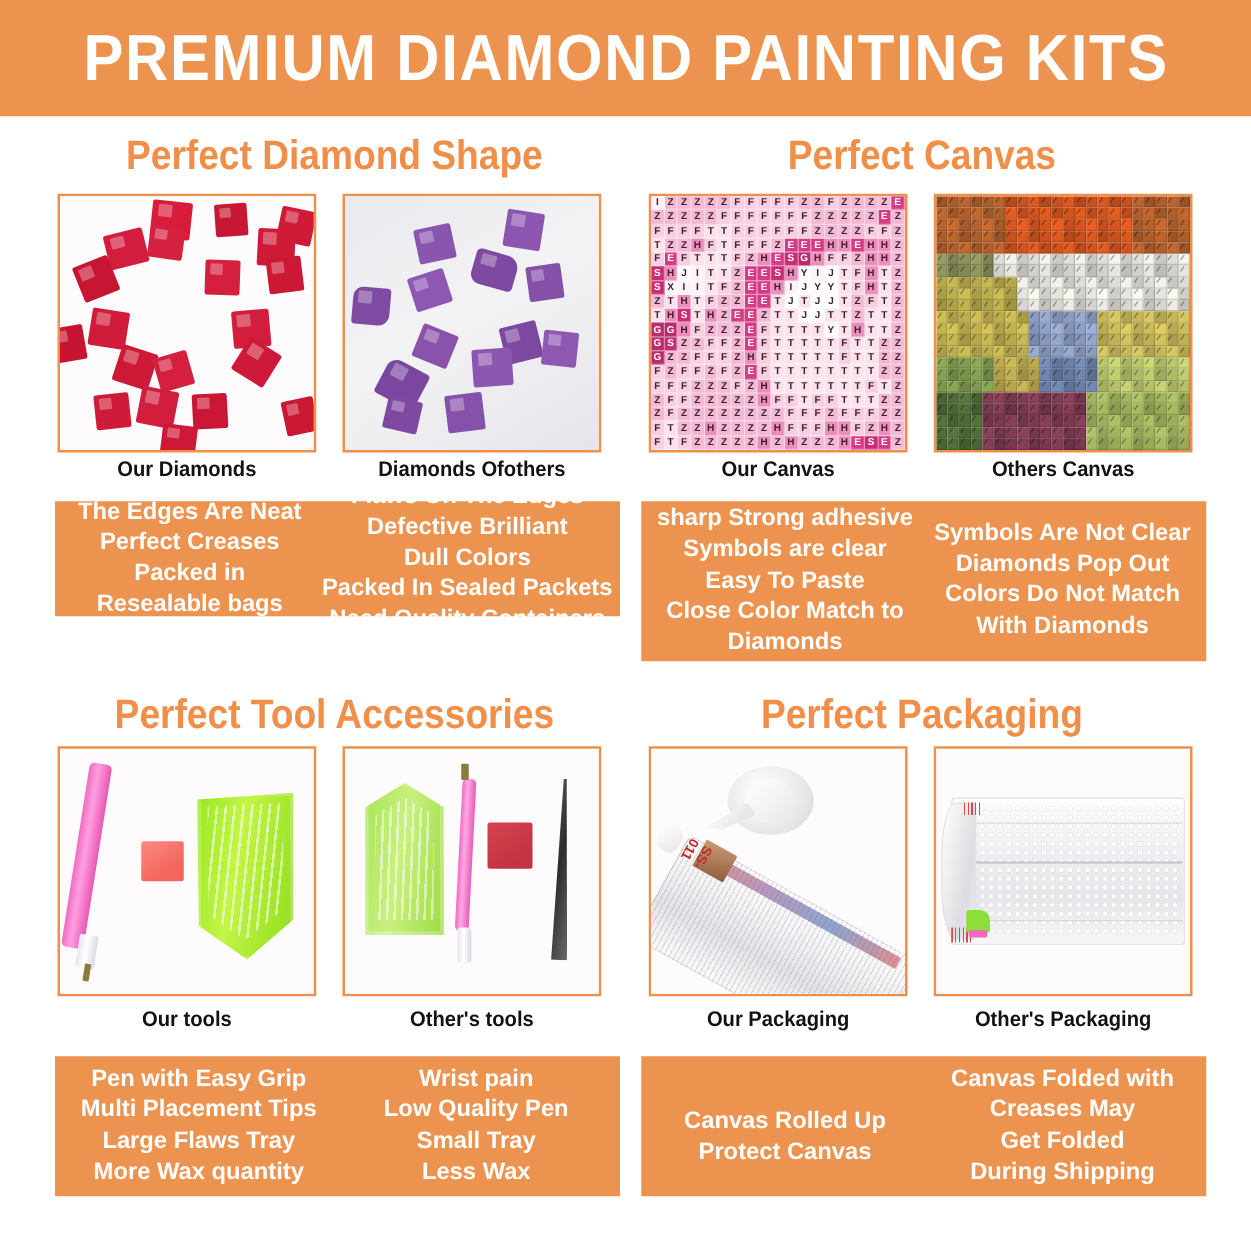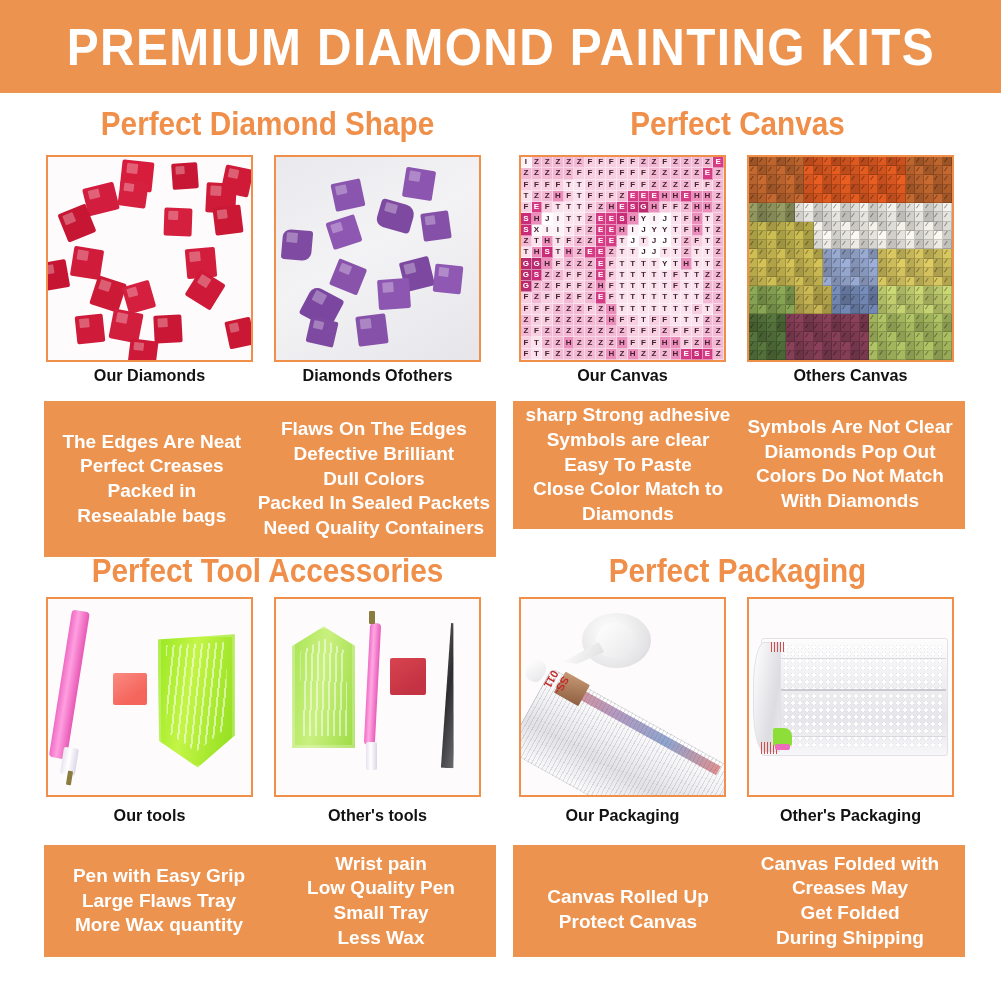--- a/index.html
+++ b/index.html
@@ -1032,21 +1032,21 @@
         <div class="blurcell" style="background: rgb(159, 178, 92); filter: brightness(1.0475);"></div>
         <div class="blurcell" style="background: rgb(159, 178, 92); filter: brightness(0.86);"></div>
         <div class="blurcell" style="background: rgb(159, 178, 92); filter: brightness(0.95375);"></div>
         <div class="blurcell" style="background: rgb(159, 178, 92); filter: brightness(1.0475);"></div>
         <div class="blurcell" style="background: rgb(159, 178, 92); filter: brightness(0.86);"></div>
         <div class="blurcell" style="background: rgb(159, 178, 92); filter: brightness(0.95375);"></div>
       </div>
   </div>
   <div class="caption" style="left:747px; top:366px; width:207px;">Others Canvas</div>
 
-  <div class="obox" style="left:44px; top:401px; width:452px; height:156px;">
+  <div class="obox" style="left:44px; top:401px; width:452px; height:92px;">
     <div class="obox-cols">
       <div class="obox-col">
         <span>The Edges Are Neat</span>
         <span>Perfect Creases</span>
         <span>Packed in</span>
         <span>Resealable bags</span>
       </div>
       <div class="obox-col">
         <span>Flaws On The Edges</span>
         <span>Defective Brilliant</span>
@@ -1205,20 +1205,21 @@
       <div style="position:absolute; left:13%; top:74%; width:7%; height:3%;
            background:#ef6bbd; border-radius:2px;"></div>
     </div>
   </div>
   <div class="caption" style="left:747px; top:806px; width:207px;">Other's Packaging</div>
 
   <div class="obox" style="left:44px; top:845px; width:452px; height:112px;">
     <div class="obox-cols">
       <div class="obox-col">
         <span>Pen with Easy Grip</span>
+        <span>Multi Placement Tips</span>
         <span>Large Flaws Tray</span>
         <span>More Wax quantity</span>
       </div>
       <div class="obox-col">
         <span>Wrist pain</span>
         <span>Low Quality Pen</span>
         <span>Small Tray</span>
         <span>Less Wax</span>
       </div>
     </div>

